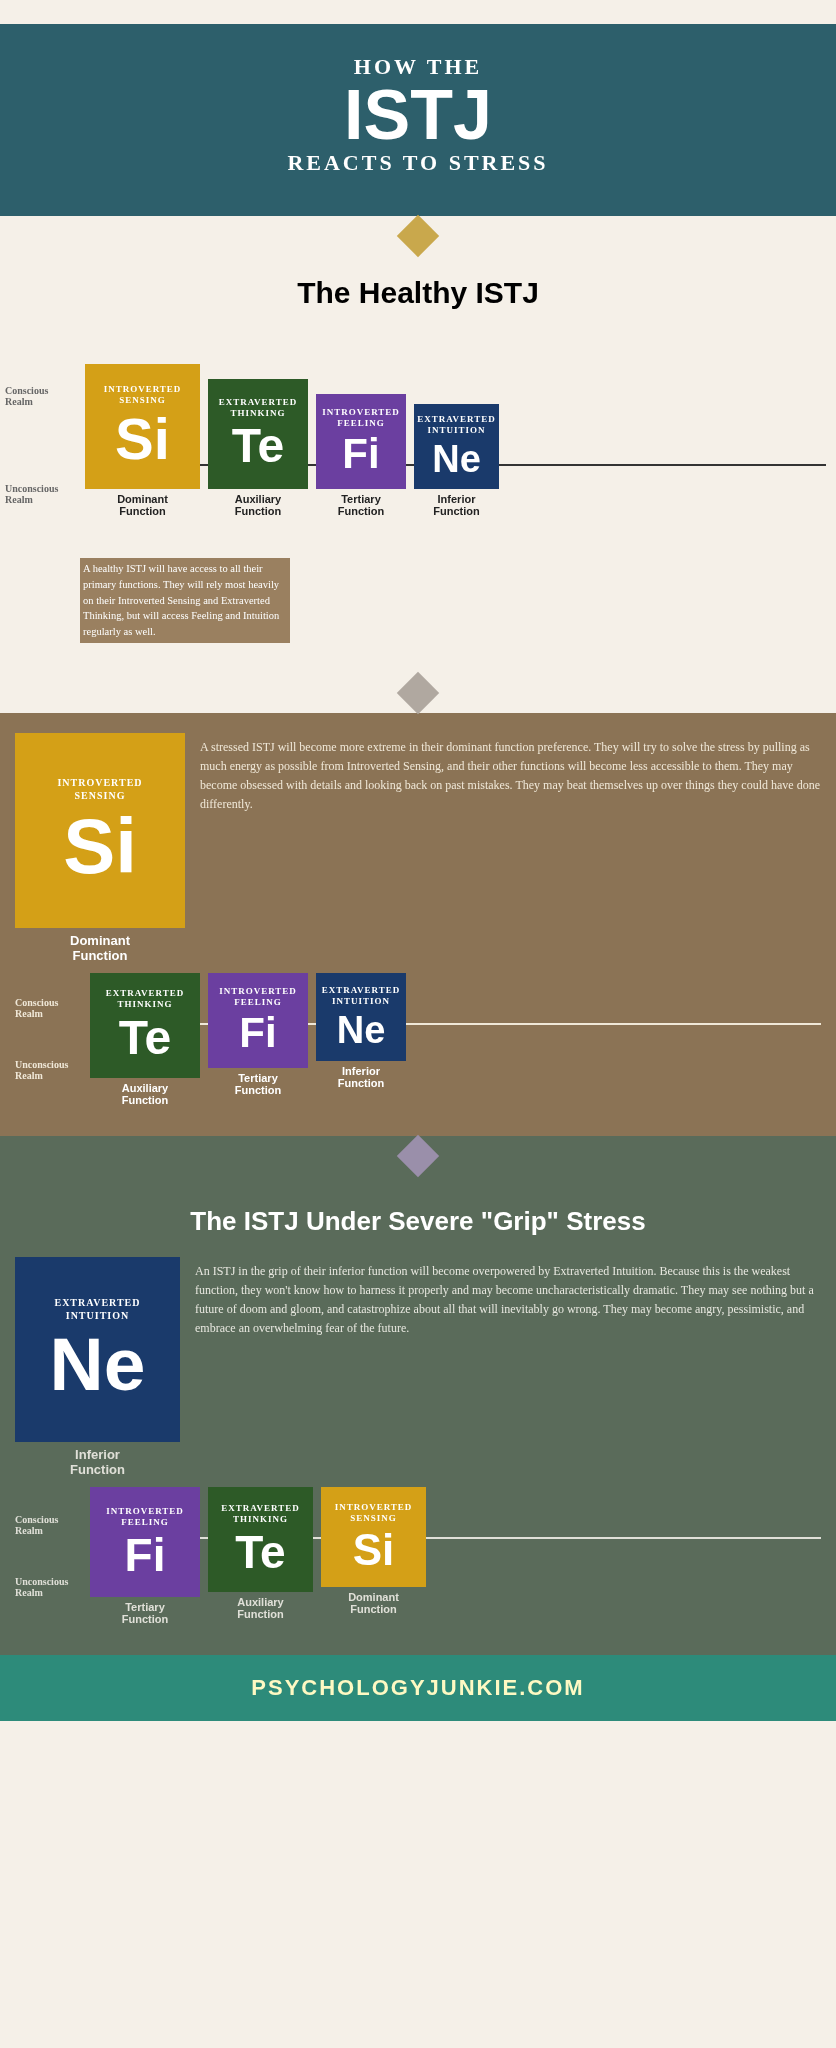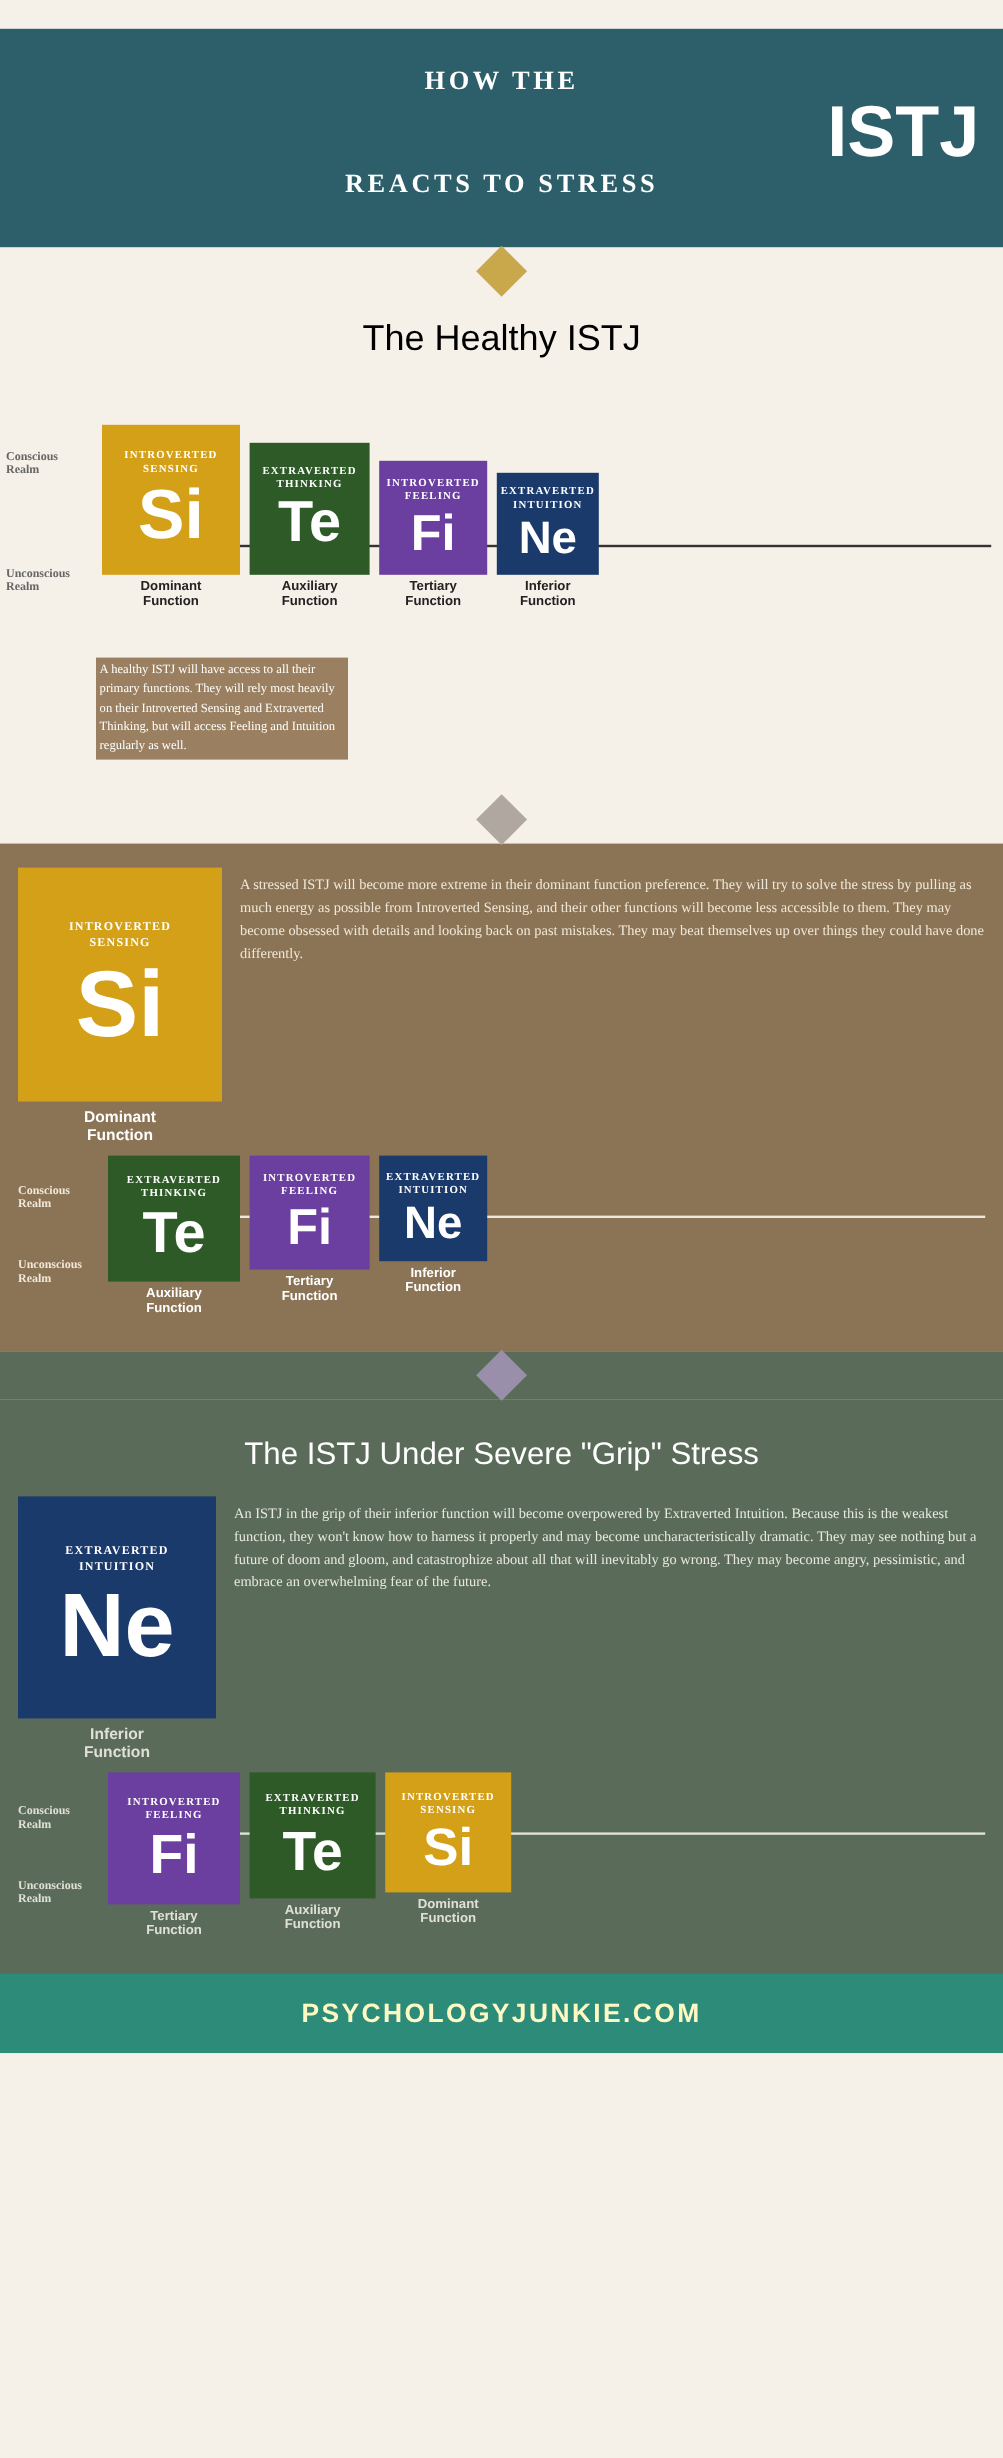--- a/index.html
+++ b/index.html
@@ -17,25 +17,24 @@
       padding: 30px 20px 40px;
       margin-top: 24px;
     }
     .header .how-the {
       font-size: 22px;
       font-weight: bold;
       letter-spacing: 3px;
       text-transform: uppercase;
     }
     .header .istj-title {
-      font-size: 60px;
+      font-size: 70px;
       font-weight: 900;
       line-height: 1;
       font-family: sans-serif;
-      text-align: right;
     }
     .header .reacts {
       font-size: 22px;
       font-weight: bold;
       letter-spacing: 3px;
       text-transform: uppercase;
     }
 
     .diamond-divider {
       text-align: center;
@@ -53,21 +52,21 @@
       z-index: 2;
     }
     .diamond-gold { background: #c9a84c; }
     .diamond-gray { background: #b0a8a0; }
     .diamond-lavender { background: #9a8faa; }
 
     
     .section-title {
       text-align: center;
       font-size: 30px;
-      font-weight: normal;
+      font-weight: bold;
       font-family: sans-serif;
       padding: 10px 20px 20px;
     }
 
     
     .healthy-section {
       background: #f5f0e8;
       padding: 10px 0 30px;
     }
 

